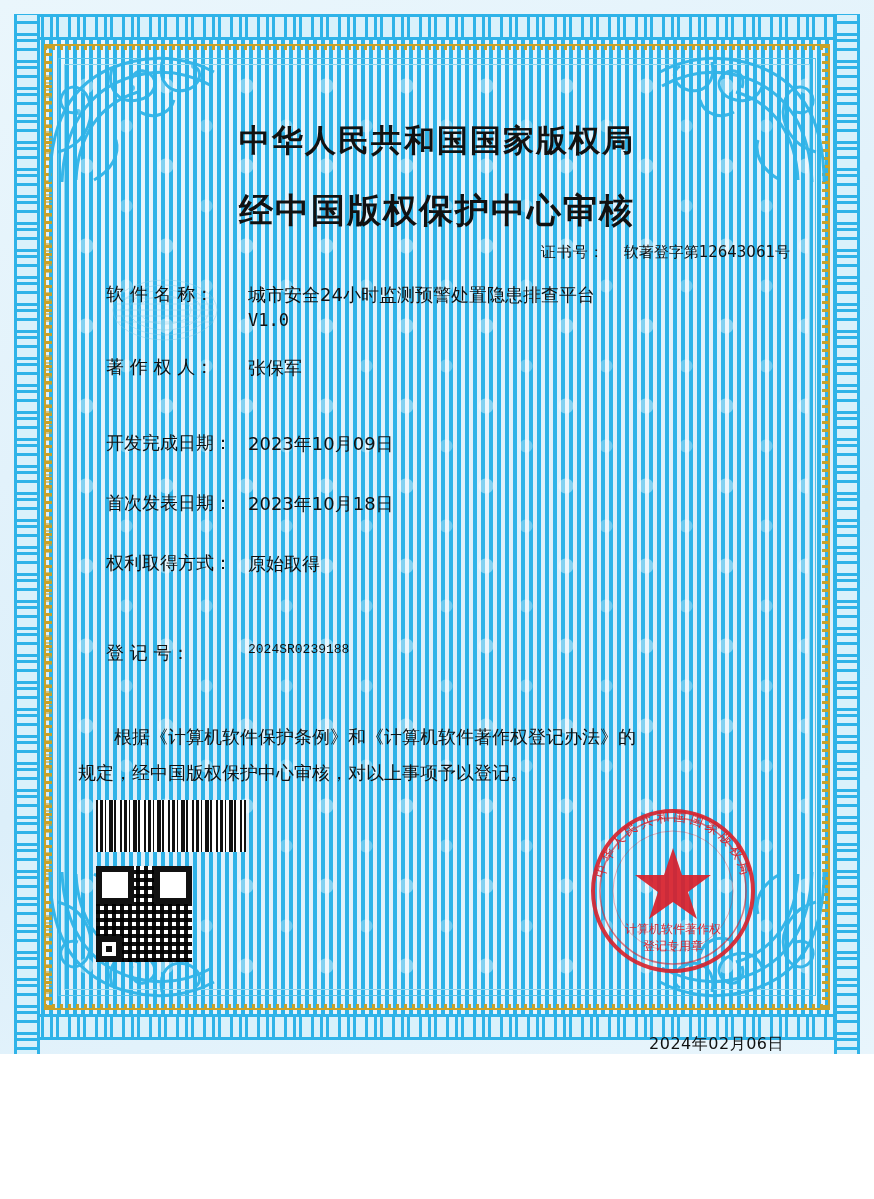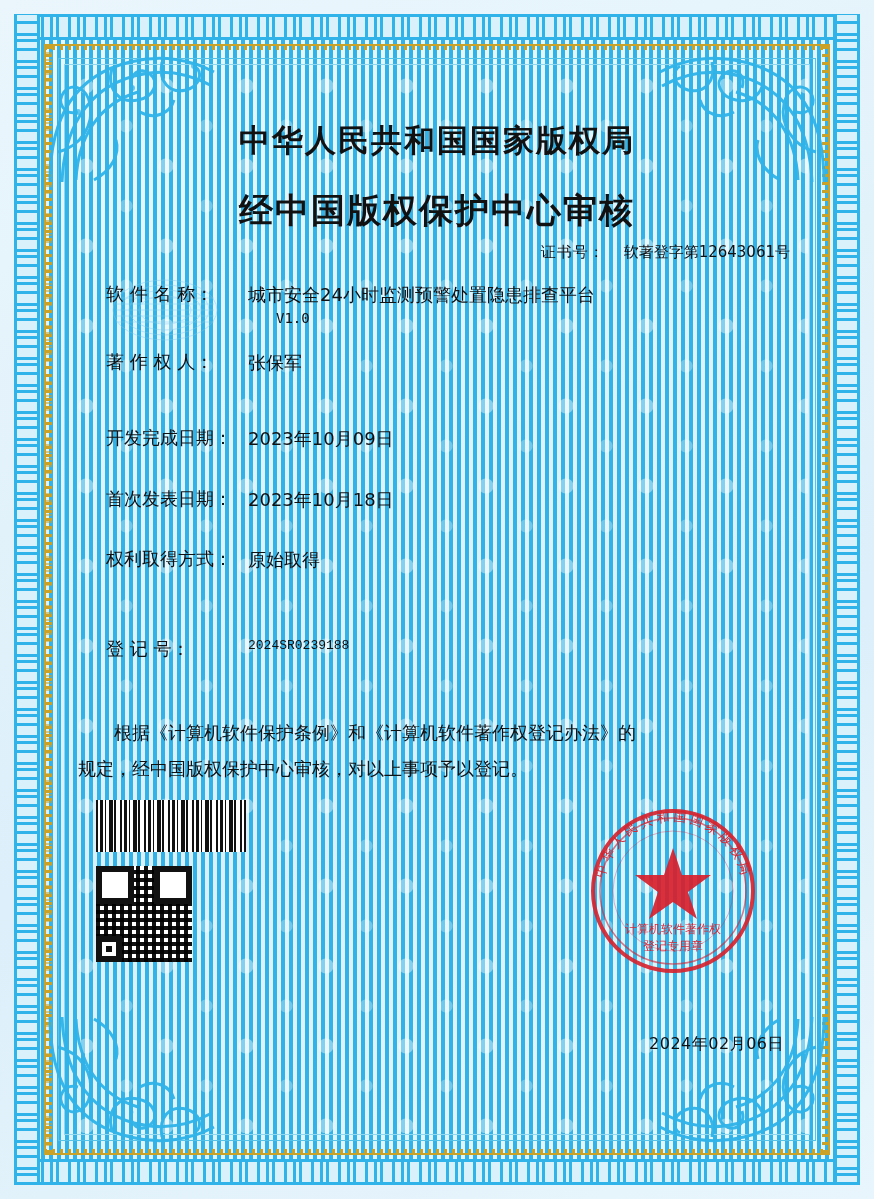--- a/index.html
+++ b/index.html
@@ -7,21 +7,21 @@
     margin: 0;
     padding: 0;
     background: #ffffff;
   }
   body {
     font-family: "Liberation Serif", serif;
   }
   .page {
     position: relative;
     width: 874px;
-    height: 1199px;
+    height: 1054px;
     overflow: hidden;
     background: linear-gradient(160deg, #eaf6fc 0%, #e2f2fb 35%, #dceffa 60%, #e8f5fc 100%);
   }
 
   
   .frame-outer {
     position: absolute;
     left: 14px; top: 14px; right: 14px; bottom: 14px;
     border: 3px solid #2fb3e8;
     background:
@@ -171,21 +171,21 @@
     font-family: "DejaVu Sans", sans-serif;
   }
   .row .label {
     width: 170px;
     flex: 0 0 170px;
     padding-left: 28px;
     white-space: nowrap;
     letter-spacing: 0;
   }
   .row .value { flex: 1 1 auto; line-height: 1.45; }
-  .row .value .v2 { display: block; font-family: "DejaVu Sans Mono", monospace; font-size: 14px; margin-left: 28px; }
+  .row .value .v2 { display: block; font-family: "DejaVu Sans Mono", monospace; font-size: 17px; }
 
   .gap-a { height: 30px; }
   .gap-b { height: 46px; }
 
   .row.tight { margin-bottom: 22px; }
   .row.mono .value { font-family: Liberation Mono, monospace; font-size: 13px; }
 
   .statement {
     margin-top: 54px;
     font-size: 18px;

